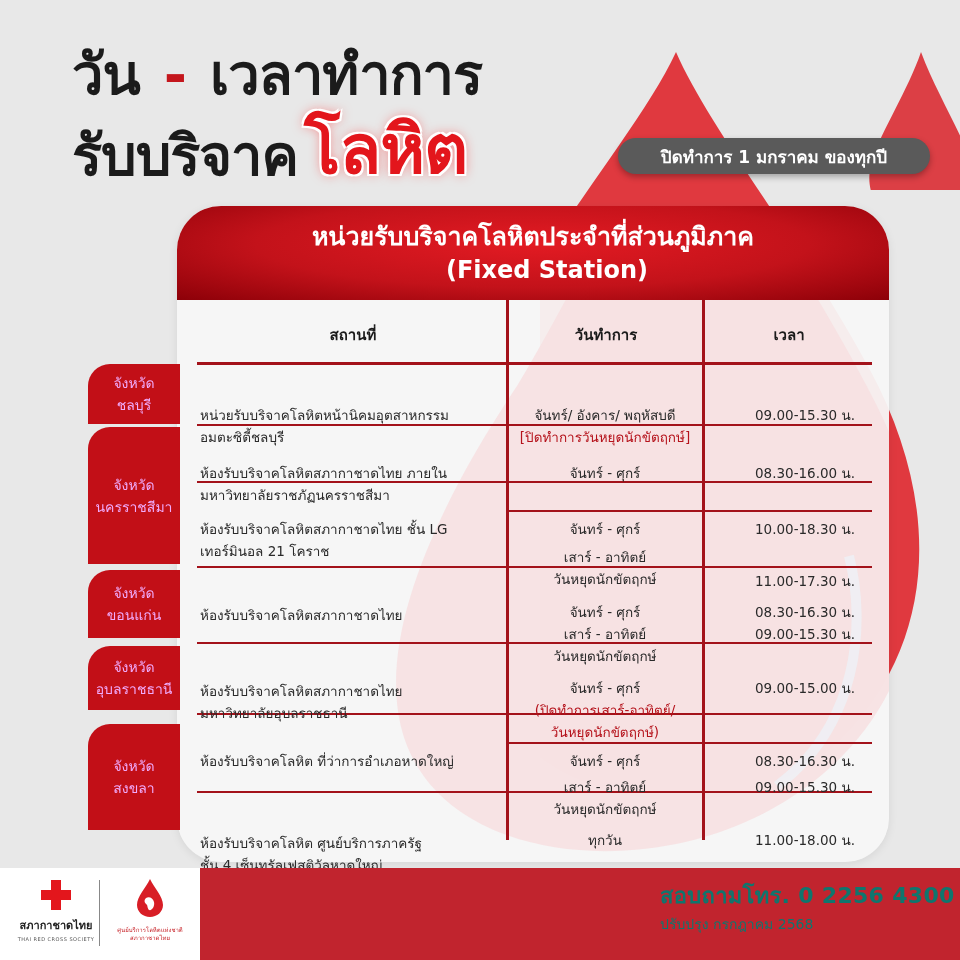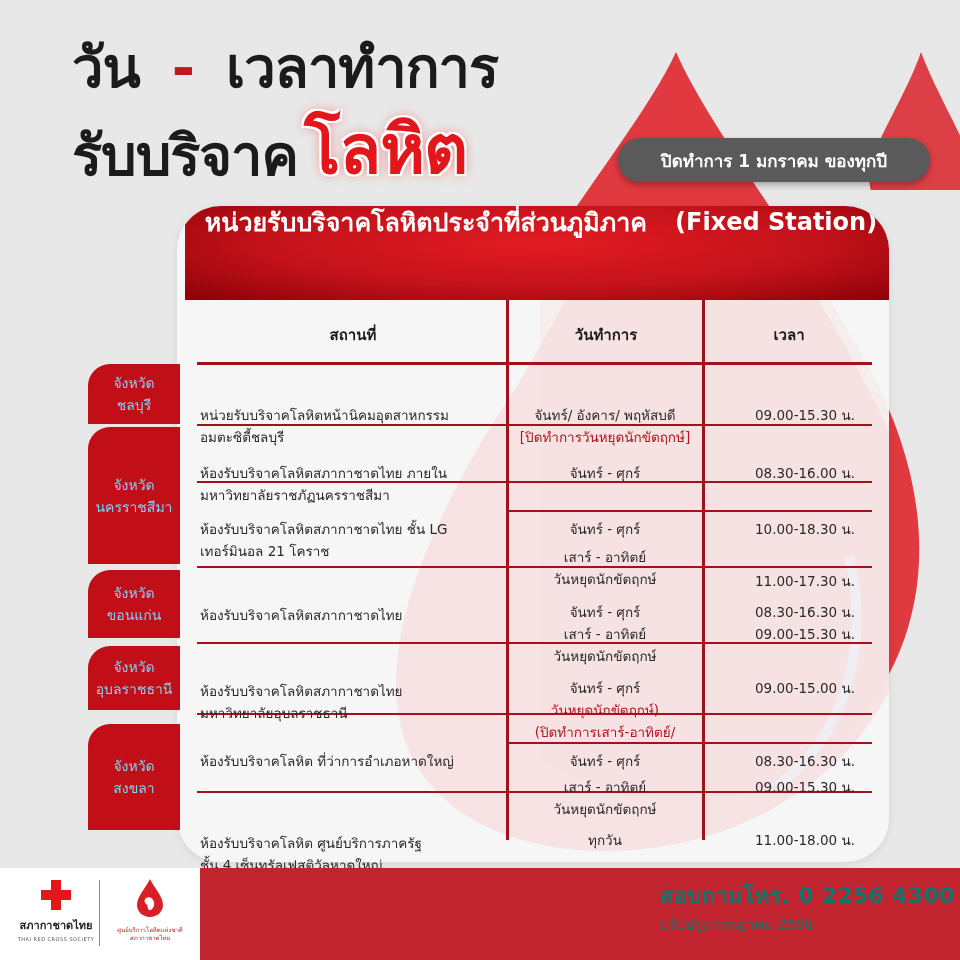--- a/index.html
+++ b/index.html
@@ -14,52 +14,52 @@
   .drop { position: absolute; }
   .drop svg { display: block; }
 
   
   .title {
     position: absolute; left: 72px; top: 40px;
     font-family: "DejaVu Sans", sans-serif;
     font-weight: bold; color: #1b1b1b;
     line-height: 1;
   }
-  .title .line1 { font-size: 56px; letter-spacing: -1px; display: flex; align-items: flex-start; gap: 32px; height: 70px; }
+  .title .line1 { font-size: 56px; letter-spacing: -1px; display: flex; align-items: center; gap: 24px; height: 70px; }
   .title .dash { color: #c4161c; }
   .title .line2 { font-size: 56px; letter-spacing: -1px; display: flex; align-items: flex-end; height: 72px; margin-top: 2px; }
   .title .accent {
     color: #e3161c; font-size: 68px; margin-left: 6px;
     text-shadow: 0 0 2px #fff, 0 0 3px #fff, 2px 2px 0 #fff, -2px -2px 0 #fff, 2px -2px 0 #fff, -2px 2px 0 #fff, 0 0 12px rgba(255,40,40,.6);
   }
 
   
   .pill {
     position: absolute; left: 618px; top: 138px;
-    width: 312px; height: 44px;
+    width: 312px; height: 36px;
     background: #5a5a5a; border-radius: 22px;
     color: #fff; font-weight: bold; font-size: 17px;
     display: flex; align-items: center; justify-content: center;
     box-shadow: 0 3px 6px rgba(0,0,0,.3);
   }
 
   
   .card {
     position: absolute; left: 177px; top: 206px;
     width: 712px; height: 656px;
     background: rgba(247,247,247,0.95);
     border-radius: 44px 44px 44px 44px;
     overflow: hidden;
     box-shadow: 0 2px 10px rgba(0,0,0,.08);
   }
   .card-header {
-    position: absolute; left: 8px; top: 0; width: 100%; height: 94px;
+    position: absolute; left: 0; top: 0; width: 100%; height: 94px;
     background: radial-gradient(ellipse at 50% 40%, #e31b23 0%, #c3121a 55%, #8c0008 100%);
     color: #fff; text-align: center;
-    display: flex; flex-direction: row; justify-content: center;
+    display: flex; flex-direction: column; justify-content: center;
     font-weight: bold;
   }
   .card-header .h1 { font-size: 25px; line-height: 34px; }
   .card-header .h2 { font-size: 24px; line-height: 32px; padding-left: 28px; }
 
   
   .inner-drop { position: absolute; left: 0; top: 0; pointer-events: none; }
 
   
   .col-head {
@@ -74,21 +74,21 @@
   .cell {
     position: absolute; font-size: 13.5px; line-height: 22px; color: #2a2a2a; margin-top: 32px;
   }
   .cell.place { left: 200px; width: 300px; }
   .cell.days { left: 510px; width: 190px; text-align: center; }
   .cell.time { left: 706px; width: 166px; text-align: center; padding-left: 32px; }
   .note { color: #b5121b; }
 
   .prov {
     position: absolute; left: 88px; width: 92px;
-    background: #c20f17; color: #7dd3fc;
+    background: #c20f17; color: #f0abfc;
     font-size: 14px; line-height: 22px; text-align: center;
     display: flex; flex-direction: column; justify-content: center;
     border-radius: 22px 0 0 0;
   }
 
   
   .footer-left {
     position: absolute; left: 0; top: 868px; width: 200px; height: 92px;
     background: #fff;
   }
@@ -231,22 +231,22 @@
   <div>08.30-16.30 น.</div>
   <div>09.00-15.30 น.</div>
 </div>
 
 <div class="cell place" style="top:648px;">
   <div>ห้องรับบริจาคโลหิตสภากาชาดไทย</div>
   <div>มหาวิทยาลัยอุบลราชธานี</div>
 </div>
 <div class="cell days" style="top:645px;">
   <div>จันทร์ - ศุกร์</div>
+  <div class="note">(ปิดทำการเสาร์-อาทิตย์/</div>
   <div class="note">วันหยุดนักขัตฤกษ์)</div>
-  <div class="note">(ปิดทำการเสาร์-อาทิตย์/</div>
 </div>
 <div class="cell time" style="top:645px;">09.00-15.00 น.</div>
 
 <div class="cell place" style="top:718px;">ห้องรับบริจาคโลหิต ที่ว่าการอำเภอหาดใหญ่</div>
 <div class="cell days" style="top:718px;">จันทร์ - ศุกร์</div>
 <div class="cell time" style="top:718px;">08.30-16.30 น.</div>
 <div class="cell days" style="top:744px;">
   <div>เสาร์ - อาทิตย์</div>
   <div>วันหยุดนักขัตฤกษ์</div>
 </div>

